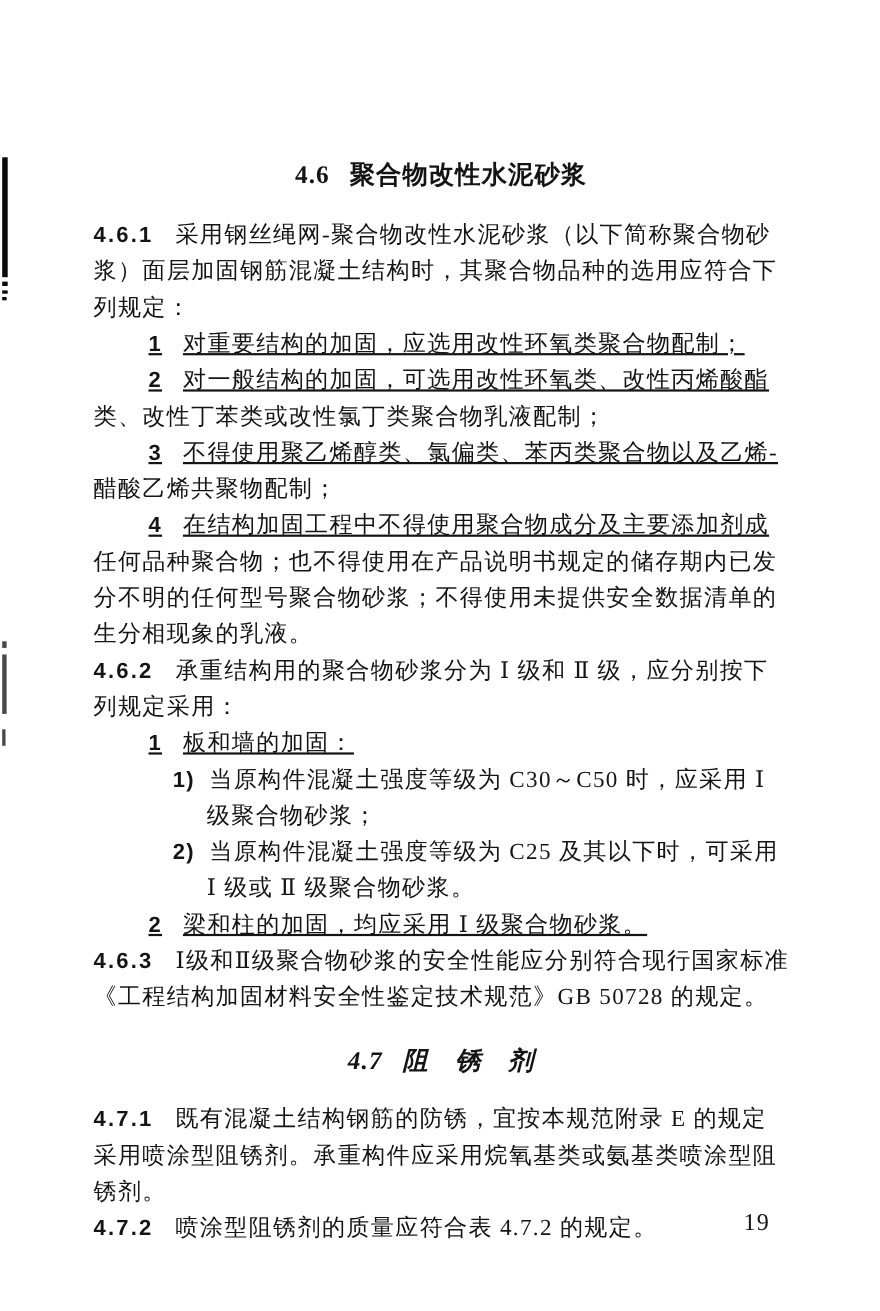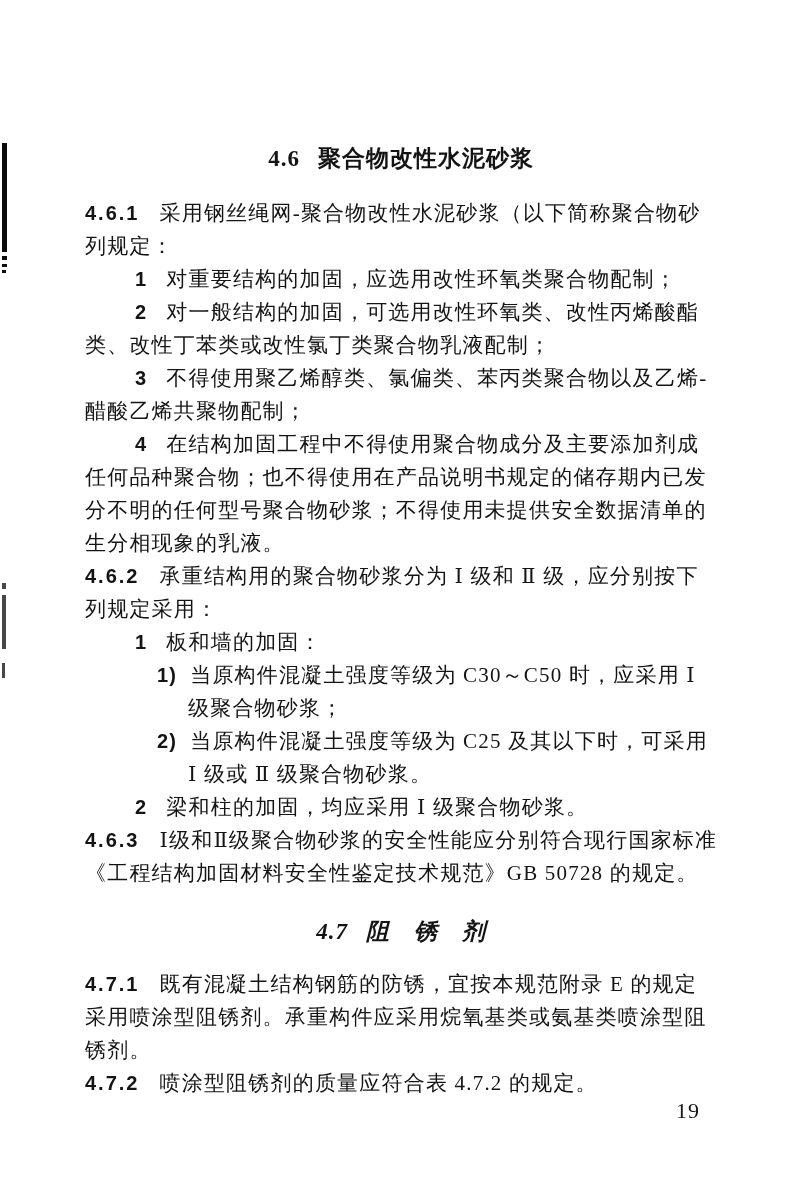--- a/index.html
+++ b/index.html
@@ -53,21 +53,21 @@
     height: 33px;
     white-space: nowrap;
     letter-spacing: 1.2px;
   }
   .line .prefix {
     font-weight: bold;
     font-family: "Liberation Sans", "DejaVu Sans", sans-serif;
     font-size: 20px;
   }
   .line.clause .prefix  { margin-right: 20px; letter-spacing: 2px; }
-  .line.item            { padding-left: 50px; }
+  .line.item            { padding-left: 50px; text-decoration: underline; }
   .line.item .prefix    { margin-right: 19px; }
   .line.subitem         { padding-left: 72px; }
   .line.subitem .prefix { margin-right: 13px; }
   .line.subcont         { padding-left: 103px; }
 
   .page-number {
     position: absolute;
     top: 1098px;
     right: 100px;
     font-size: 22px;
@@ -88,20 +88,21 @@
   <div class="artifact gray" style="left:2px; top:663px; width:3px; height:15px;"></div>
 
   <div class="content">
 
     <div class="section">
       <h2 class="section-heading">
         <span class="h-num">4.6</span><span>聚合物改性水泥砂浆</span>
       </h2>
       <div class="lines">
           <div class="line clause"><span class="prefix">4.6.1</span><span>采用钢丝绳网-聚合物改性水泥砂浆（以下简称聚合物砂</span></div>
+          <div class="line plain"><span>浆）面层加固钢筋混凝土结构时，其聚合物品种的选用应符合下</span></div>
           <div class="line plain"><span>列规定：</span></div>
           <div class="line item"><span class="prefix">1</span><span>对重要结构的加固，应选用改性环氧类聚合物配制；</span></div>
           <div class="line item"><span class="prefix">2</span><span>对一般结构的加固，可选用改性环氧类、改性丙烯酸酯</span></div>
           <div class="line plain"><span>类、改性丁苯类或改性氯丁类聚合物乳液配制；</span></div>
           <div class="line item"><span class="prefix">3</span><span>不得使用聚乙烯醇类、氯偏类、苯丙类聚合物以及乙烯-</span></div>
           <div class="line plain"><span>醋酸乙烯共聚物配制；</span></div>
           <div class="line item"><span class="prefix">4</span><span>在结构加固工程中不得使用聚合物成分及主要添加剂成</span></div>
           <div class="line plain"><span>任何品种聚合物；也不得使用在产品说明书规定的储存期内已发</span></div>
           <div class="line plain"><span>分不明的任何型号聚合物砂浆；不得使用未提供安全数据清单的</span></div>
           <div class="line plain"><span>生分相现象的乳液。</span></div>

